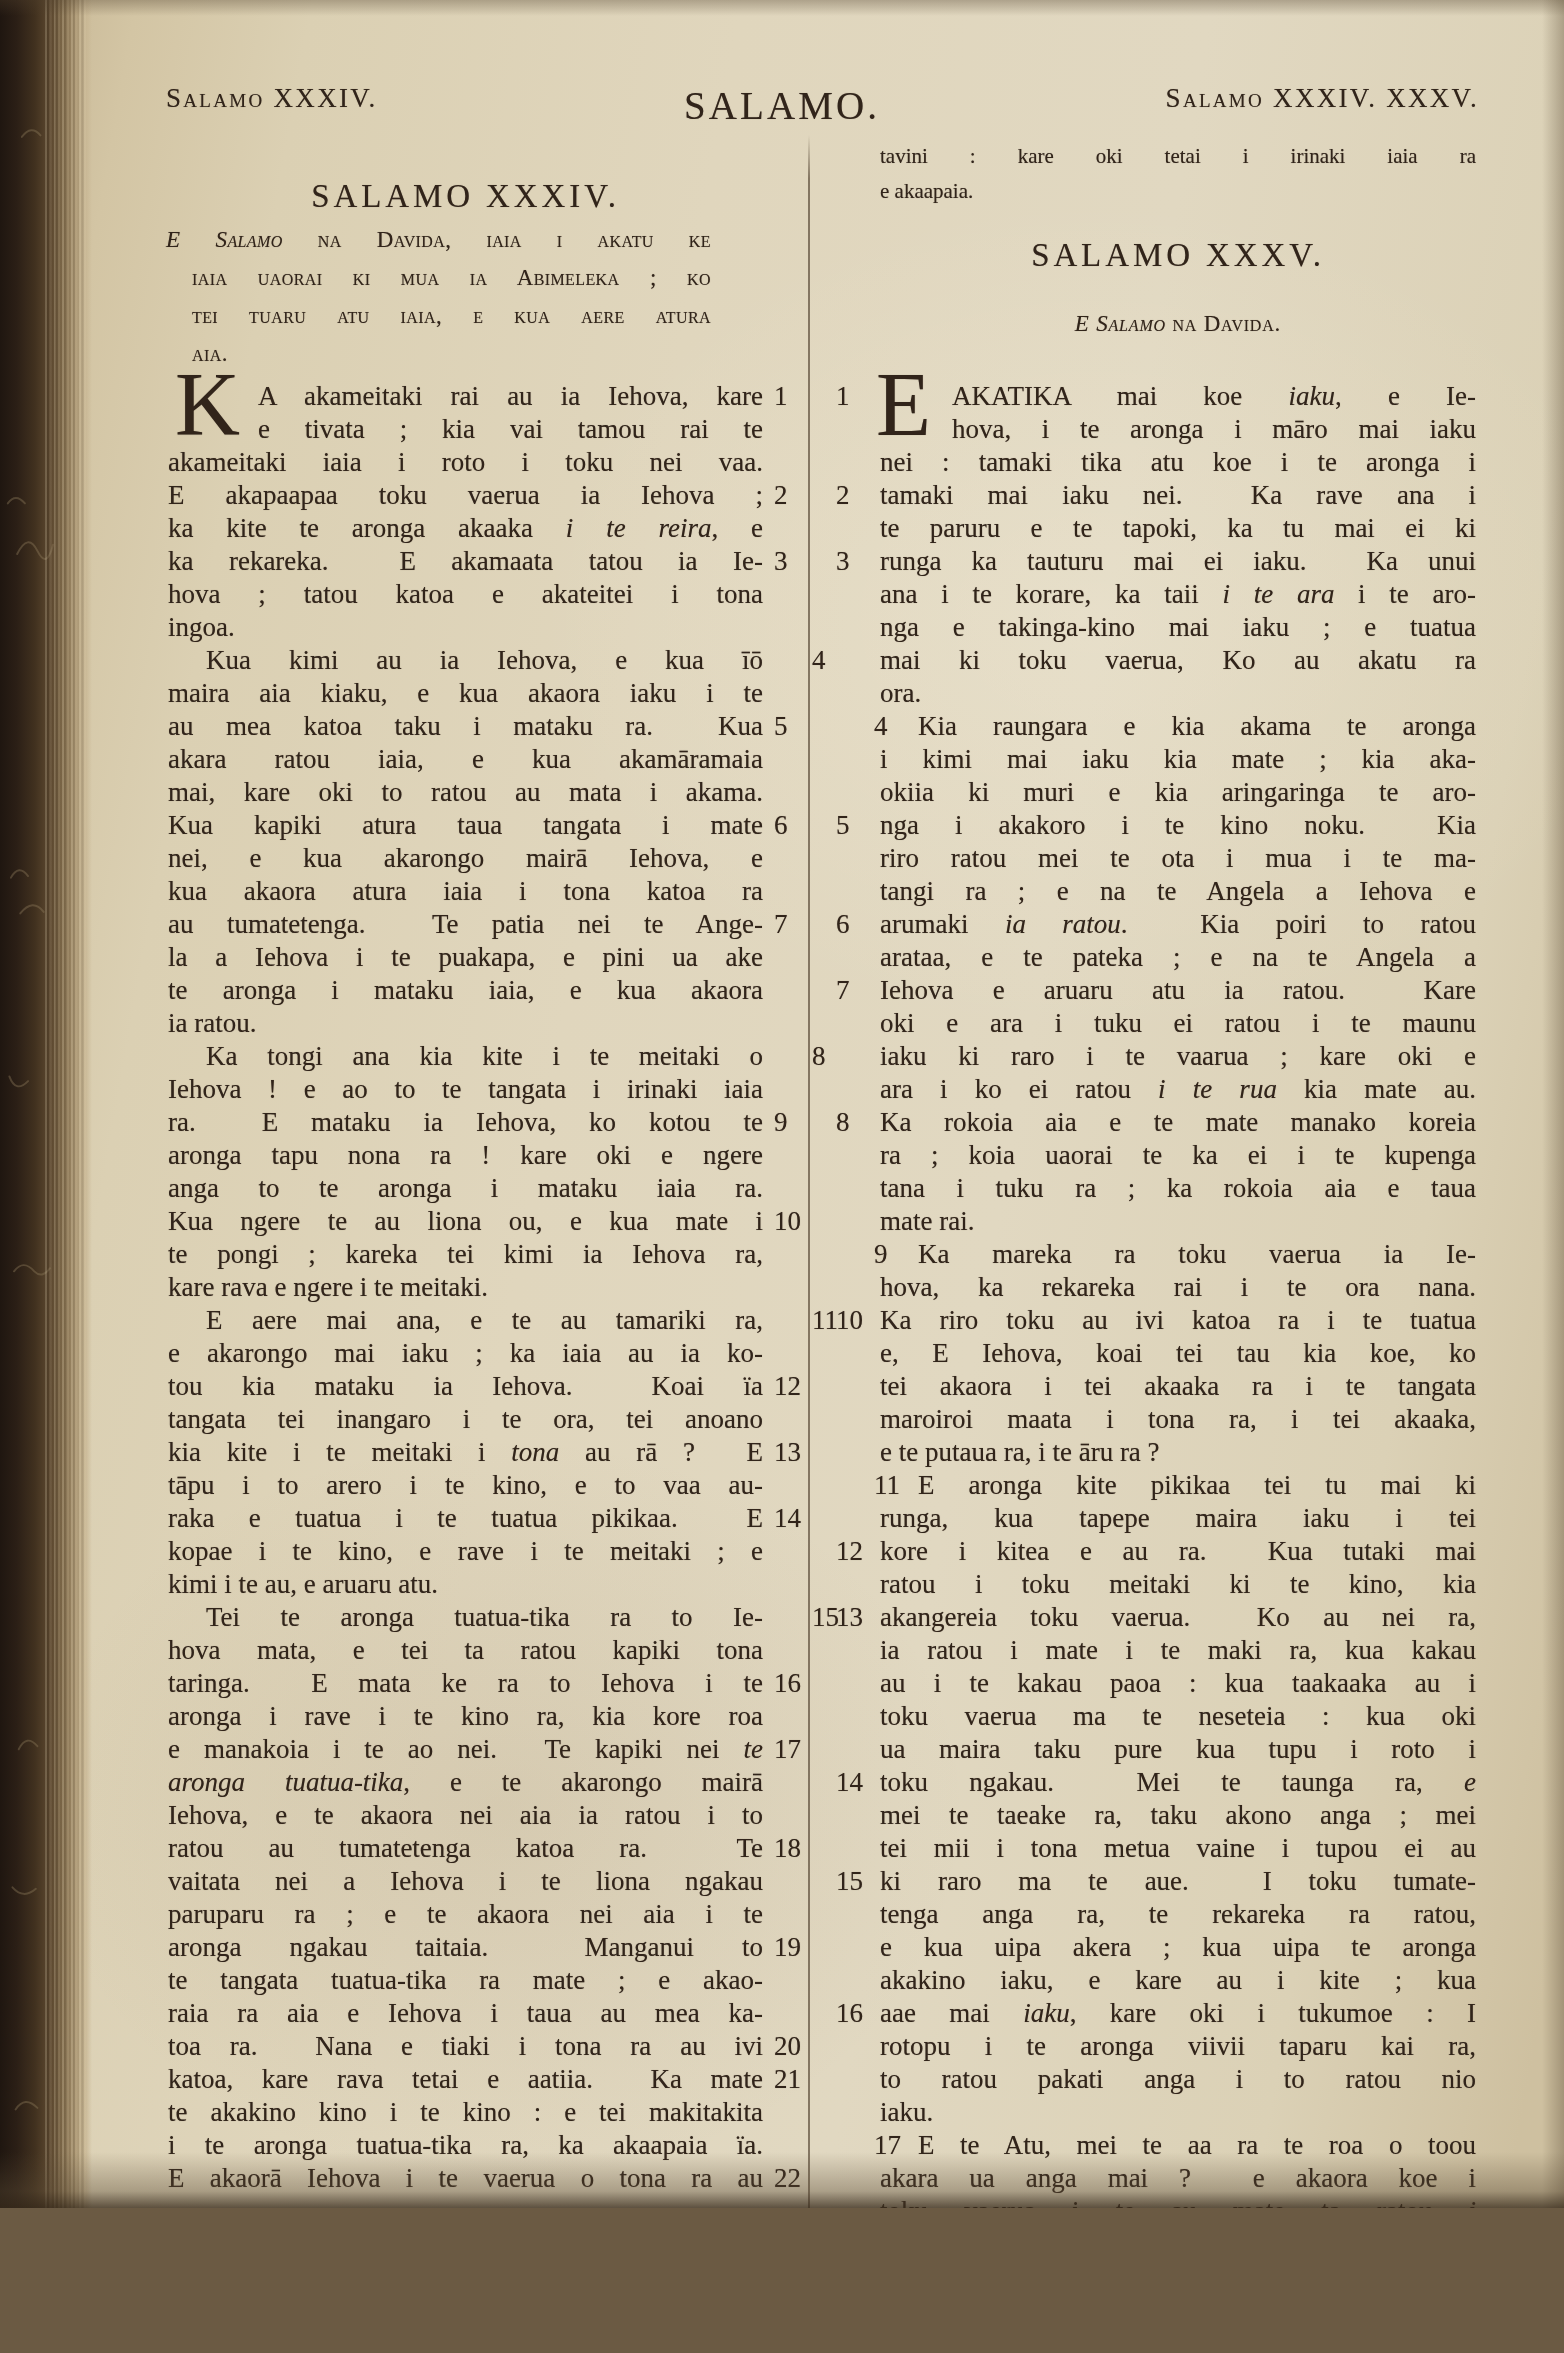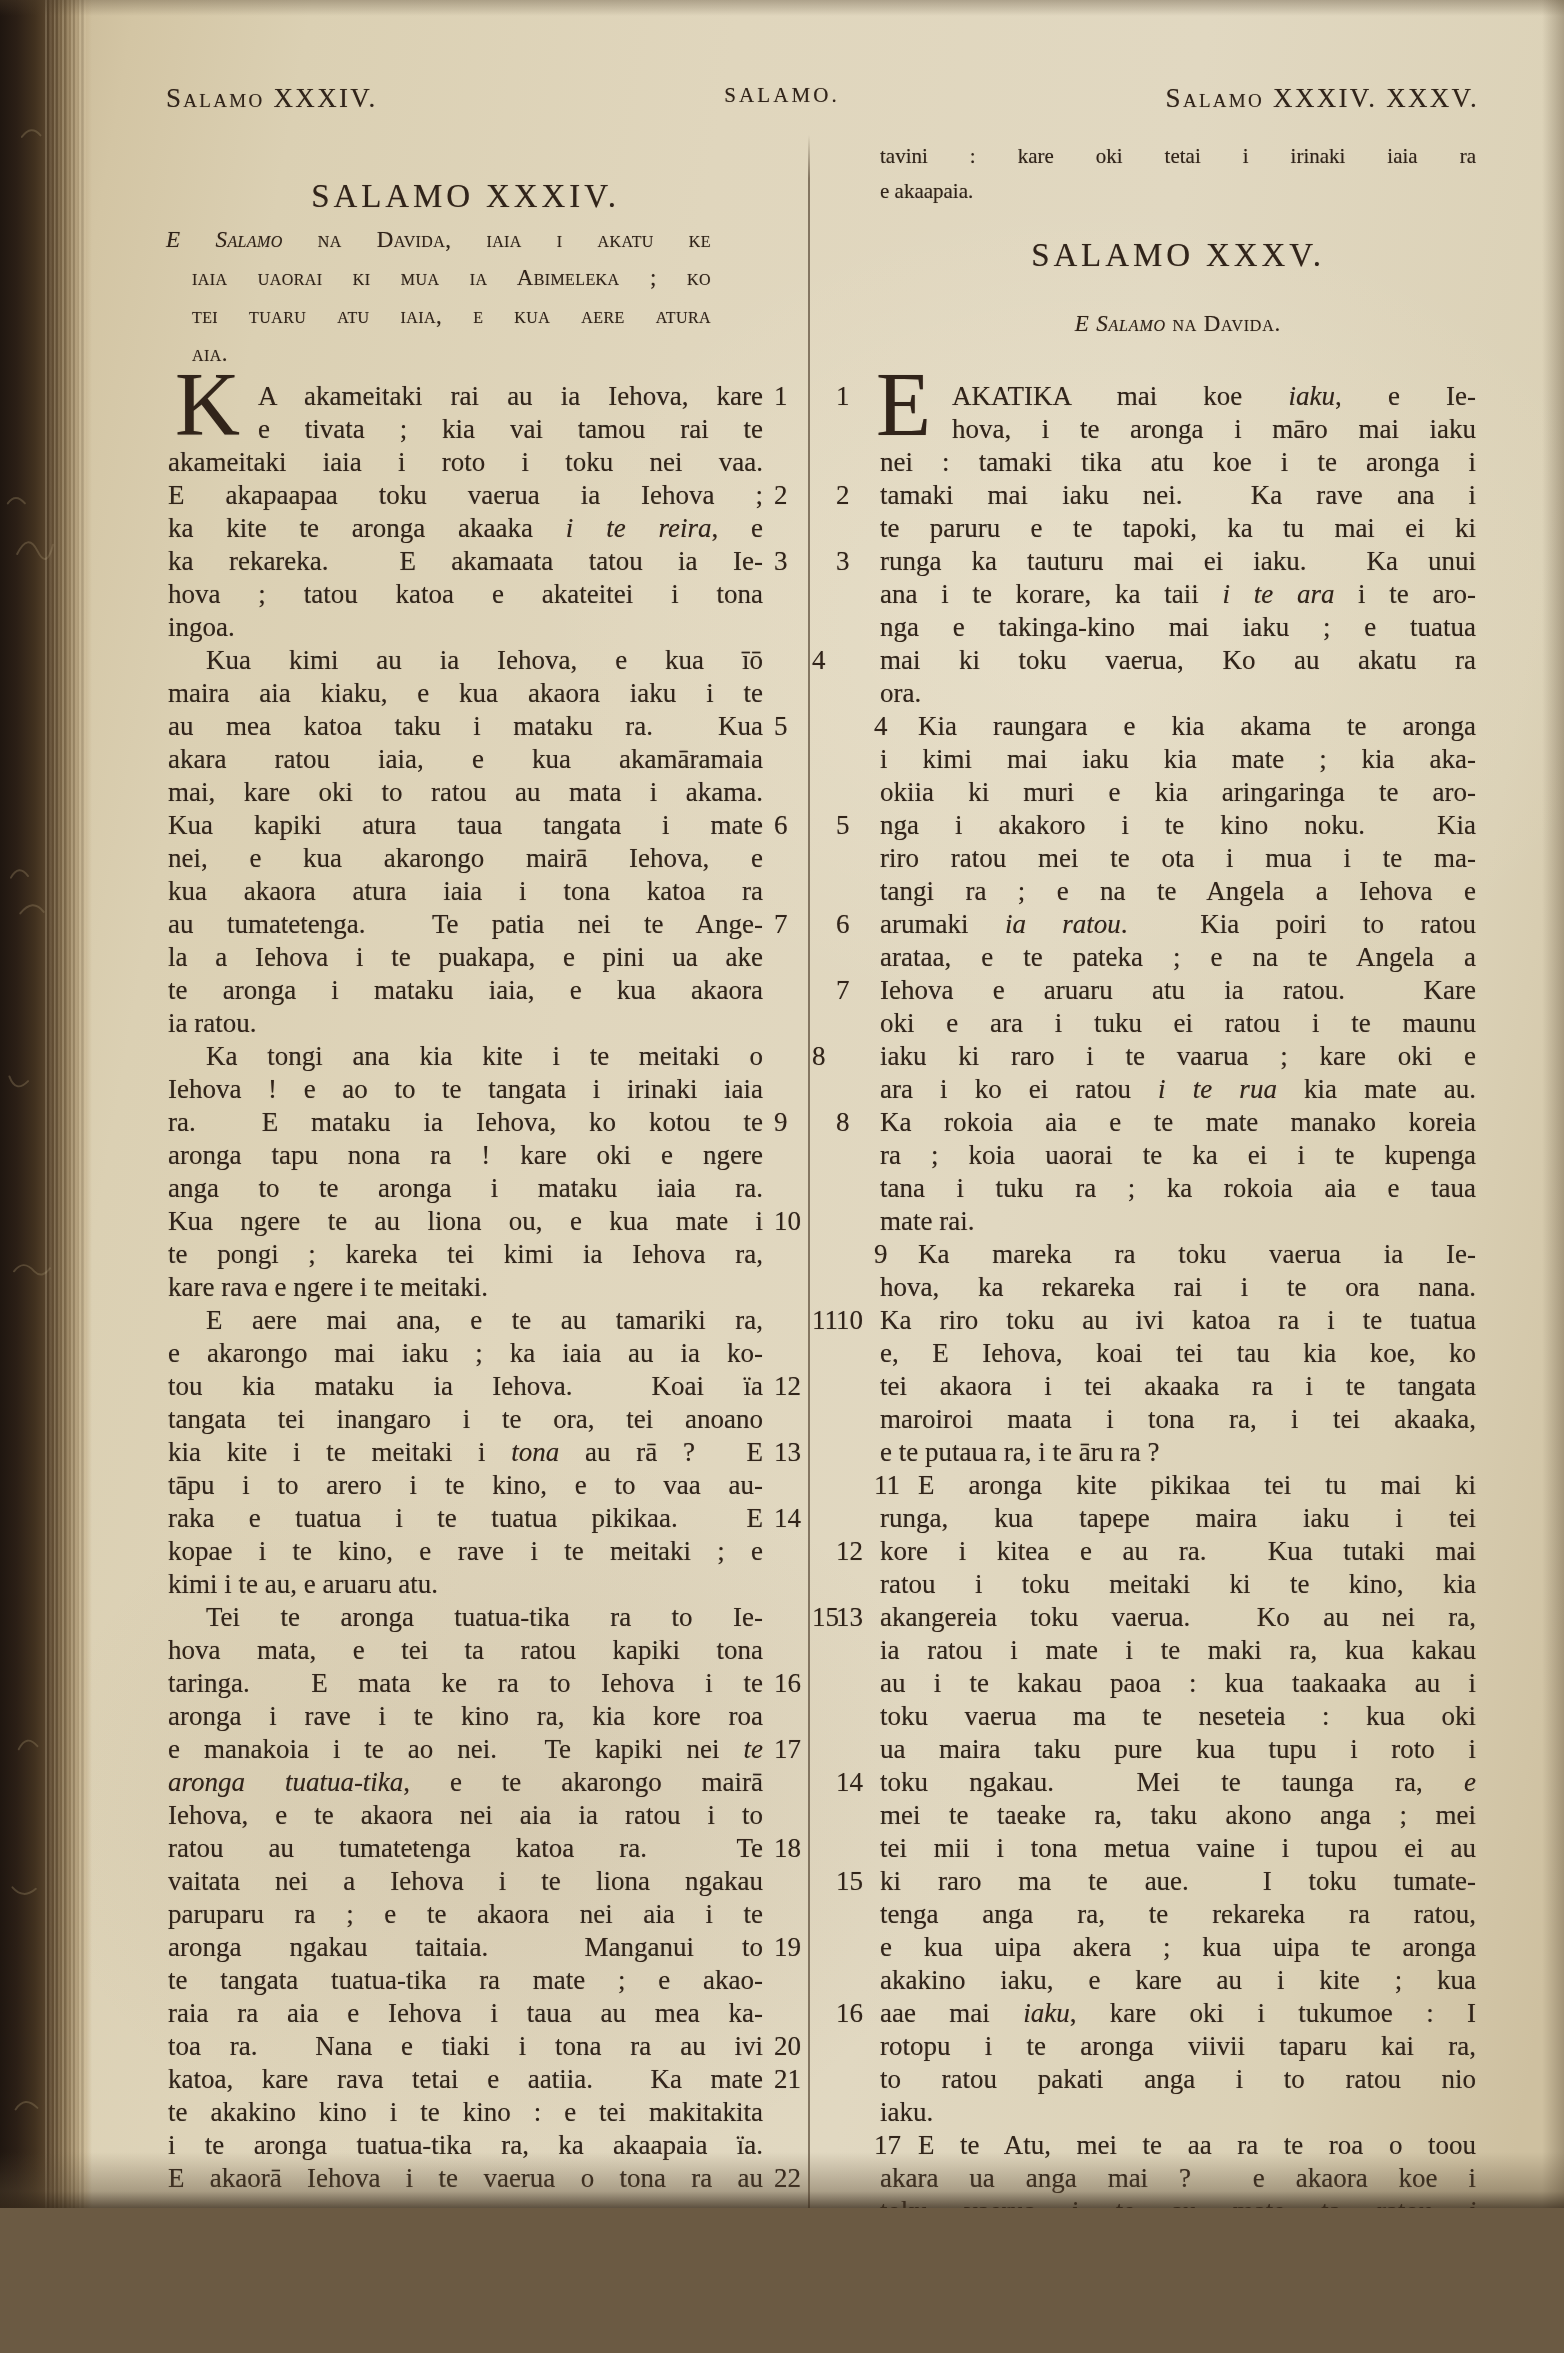--- a/index.html
+++ b/index.html
@@ -17,21 +17,21 @@
   .page-edges{position:absolute;left:45px;top:0;width:41px;height:100%;opacity:.65;
     background:repeating-linear-gradient(90deg, rgba(238,228,200,0.30) 0 1.6px, rgba(0,0,0,0.14) 2.3px 3.9px, rgba(238,228,200,0.16) 4.7px 6.3px, rgba(0,0,0,0.06) 7px 8.6px);}
   .scribbles{position:absolute;left:0;top:0;}
   .top-shadow{position:absolute;left:0;top:0;width:100%;height:15.6px;background:linear-gradient(rgba(80,64,44,.35),rgba(80,64,44,0));}
   .bottom-shadow{position:absolute;left:0;bottom:0;width:100%;height:56px;background:linear-gradient(rgba(90,74,52,0), rgba(90,74,52,0.40) 70%, rgba(56,43,28,0.78));}
   .right-shadow{position:absolute;right:0;top:0;width:23.5px;height:100%;background:linear-gradient(270deg, rgba(86,70,48,0.38), rgba(86,70,48,0));}
   .bottom-dot{position:absolute;left:789px;top:2319px;width:7px;height:8.6px;border-radius:50%;background:rgba(50,38,24,.8);}
 
   .rh{position:absolute;top:83px;font-size:27px;font-variant:small-caps;letter-spacing:2.3px;white-space:nowrap;}
   .rh-left{left:166px;}
-  .rh-center{left:782px;transform:translateX(-50%);font-variant:normal;font-size:21px;letter-spacing:3.1px;}
+  .rh-center{left:782px;transform:translateX(-50%);font-variant:normal;font-size:39px;letter-spacing:3.1px;}
   .rh-right{left:1479px;transform:translateX(-100%);}
 
   .heading{position:absolute;font-size:33px;letter-spacing:3.9px;text-align:center;white-space:nowrap;}
   .h-left{left:168px;width:595px;top:178px;}
   .h-right{left:880px;width:596px;top:237px;}
 
   .intro-left{position:absolute;left:166px;top:221px;width:545px;font-size:23px;line-height:38px;font-variant:small-caps;letter-spacing:0.4px;}
   .intro-left .bline{padding-left:26px;}
   .intro-left .bline.first{padding-left:0;}
   .intro-right{position:absolute;left:880px;top:311px;width:596px;font-size:23px;font-variant:small-caps;letter-spacing:0.8px;text-align:center;}

